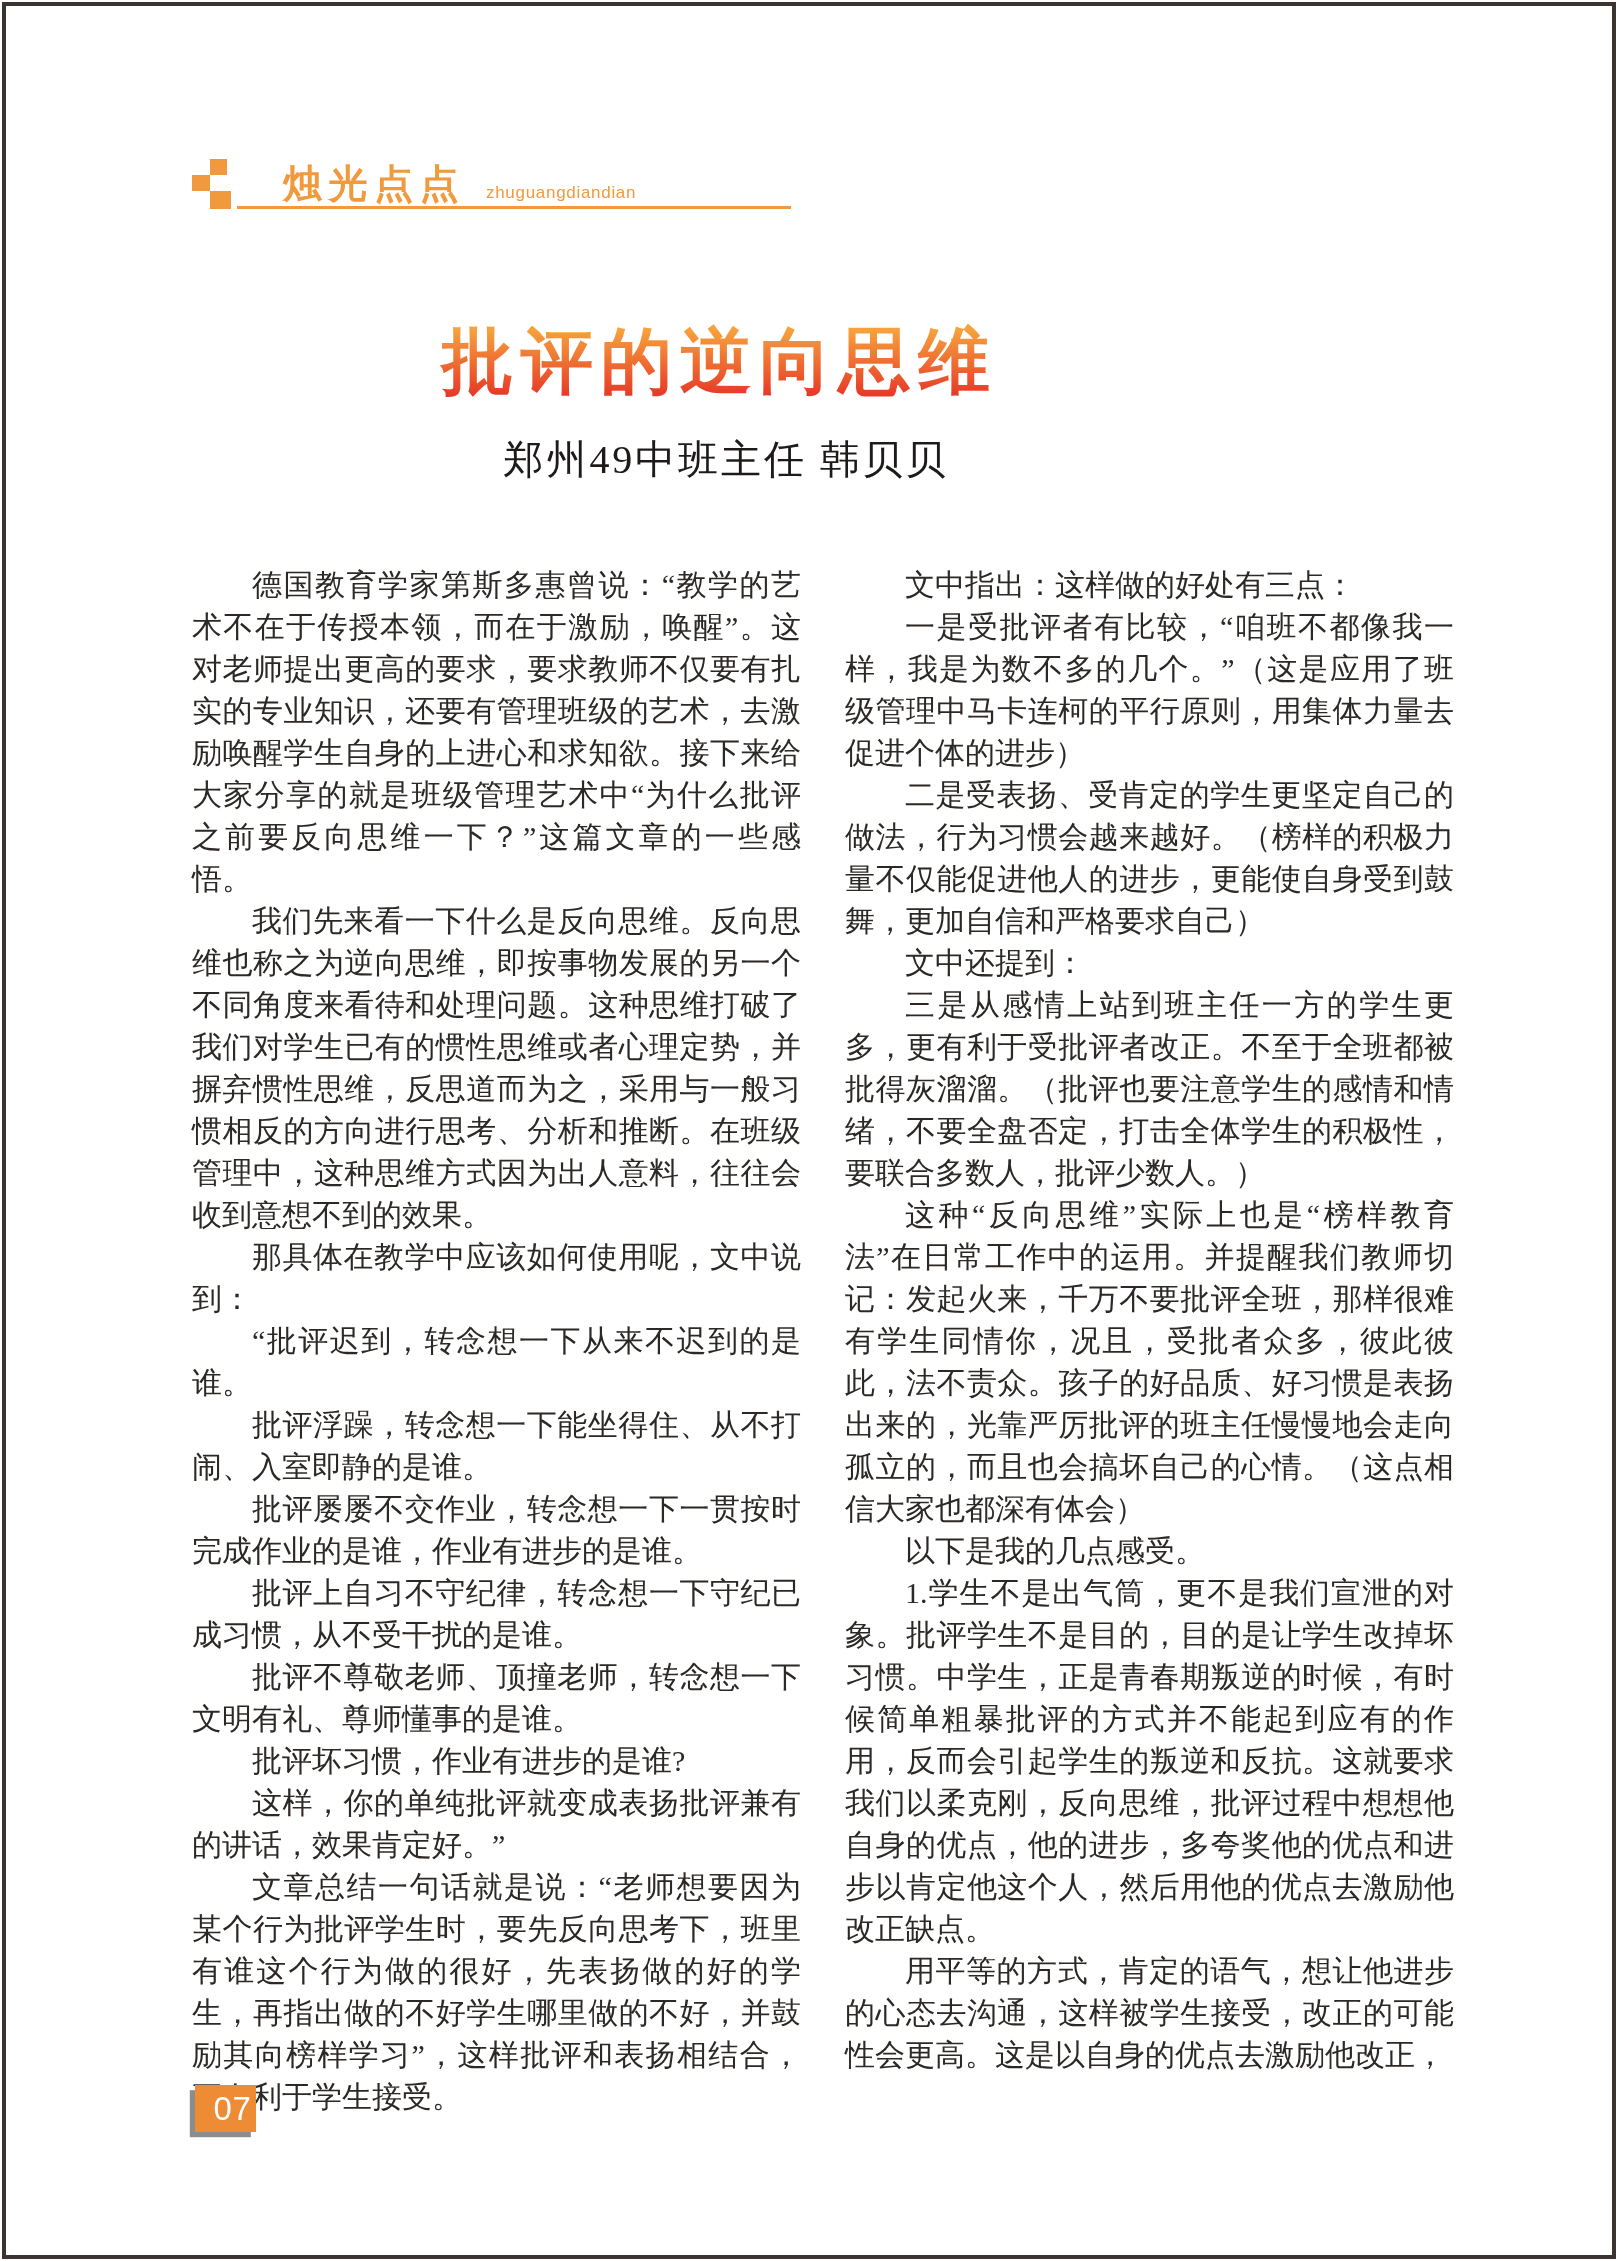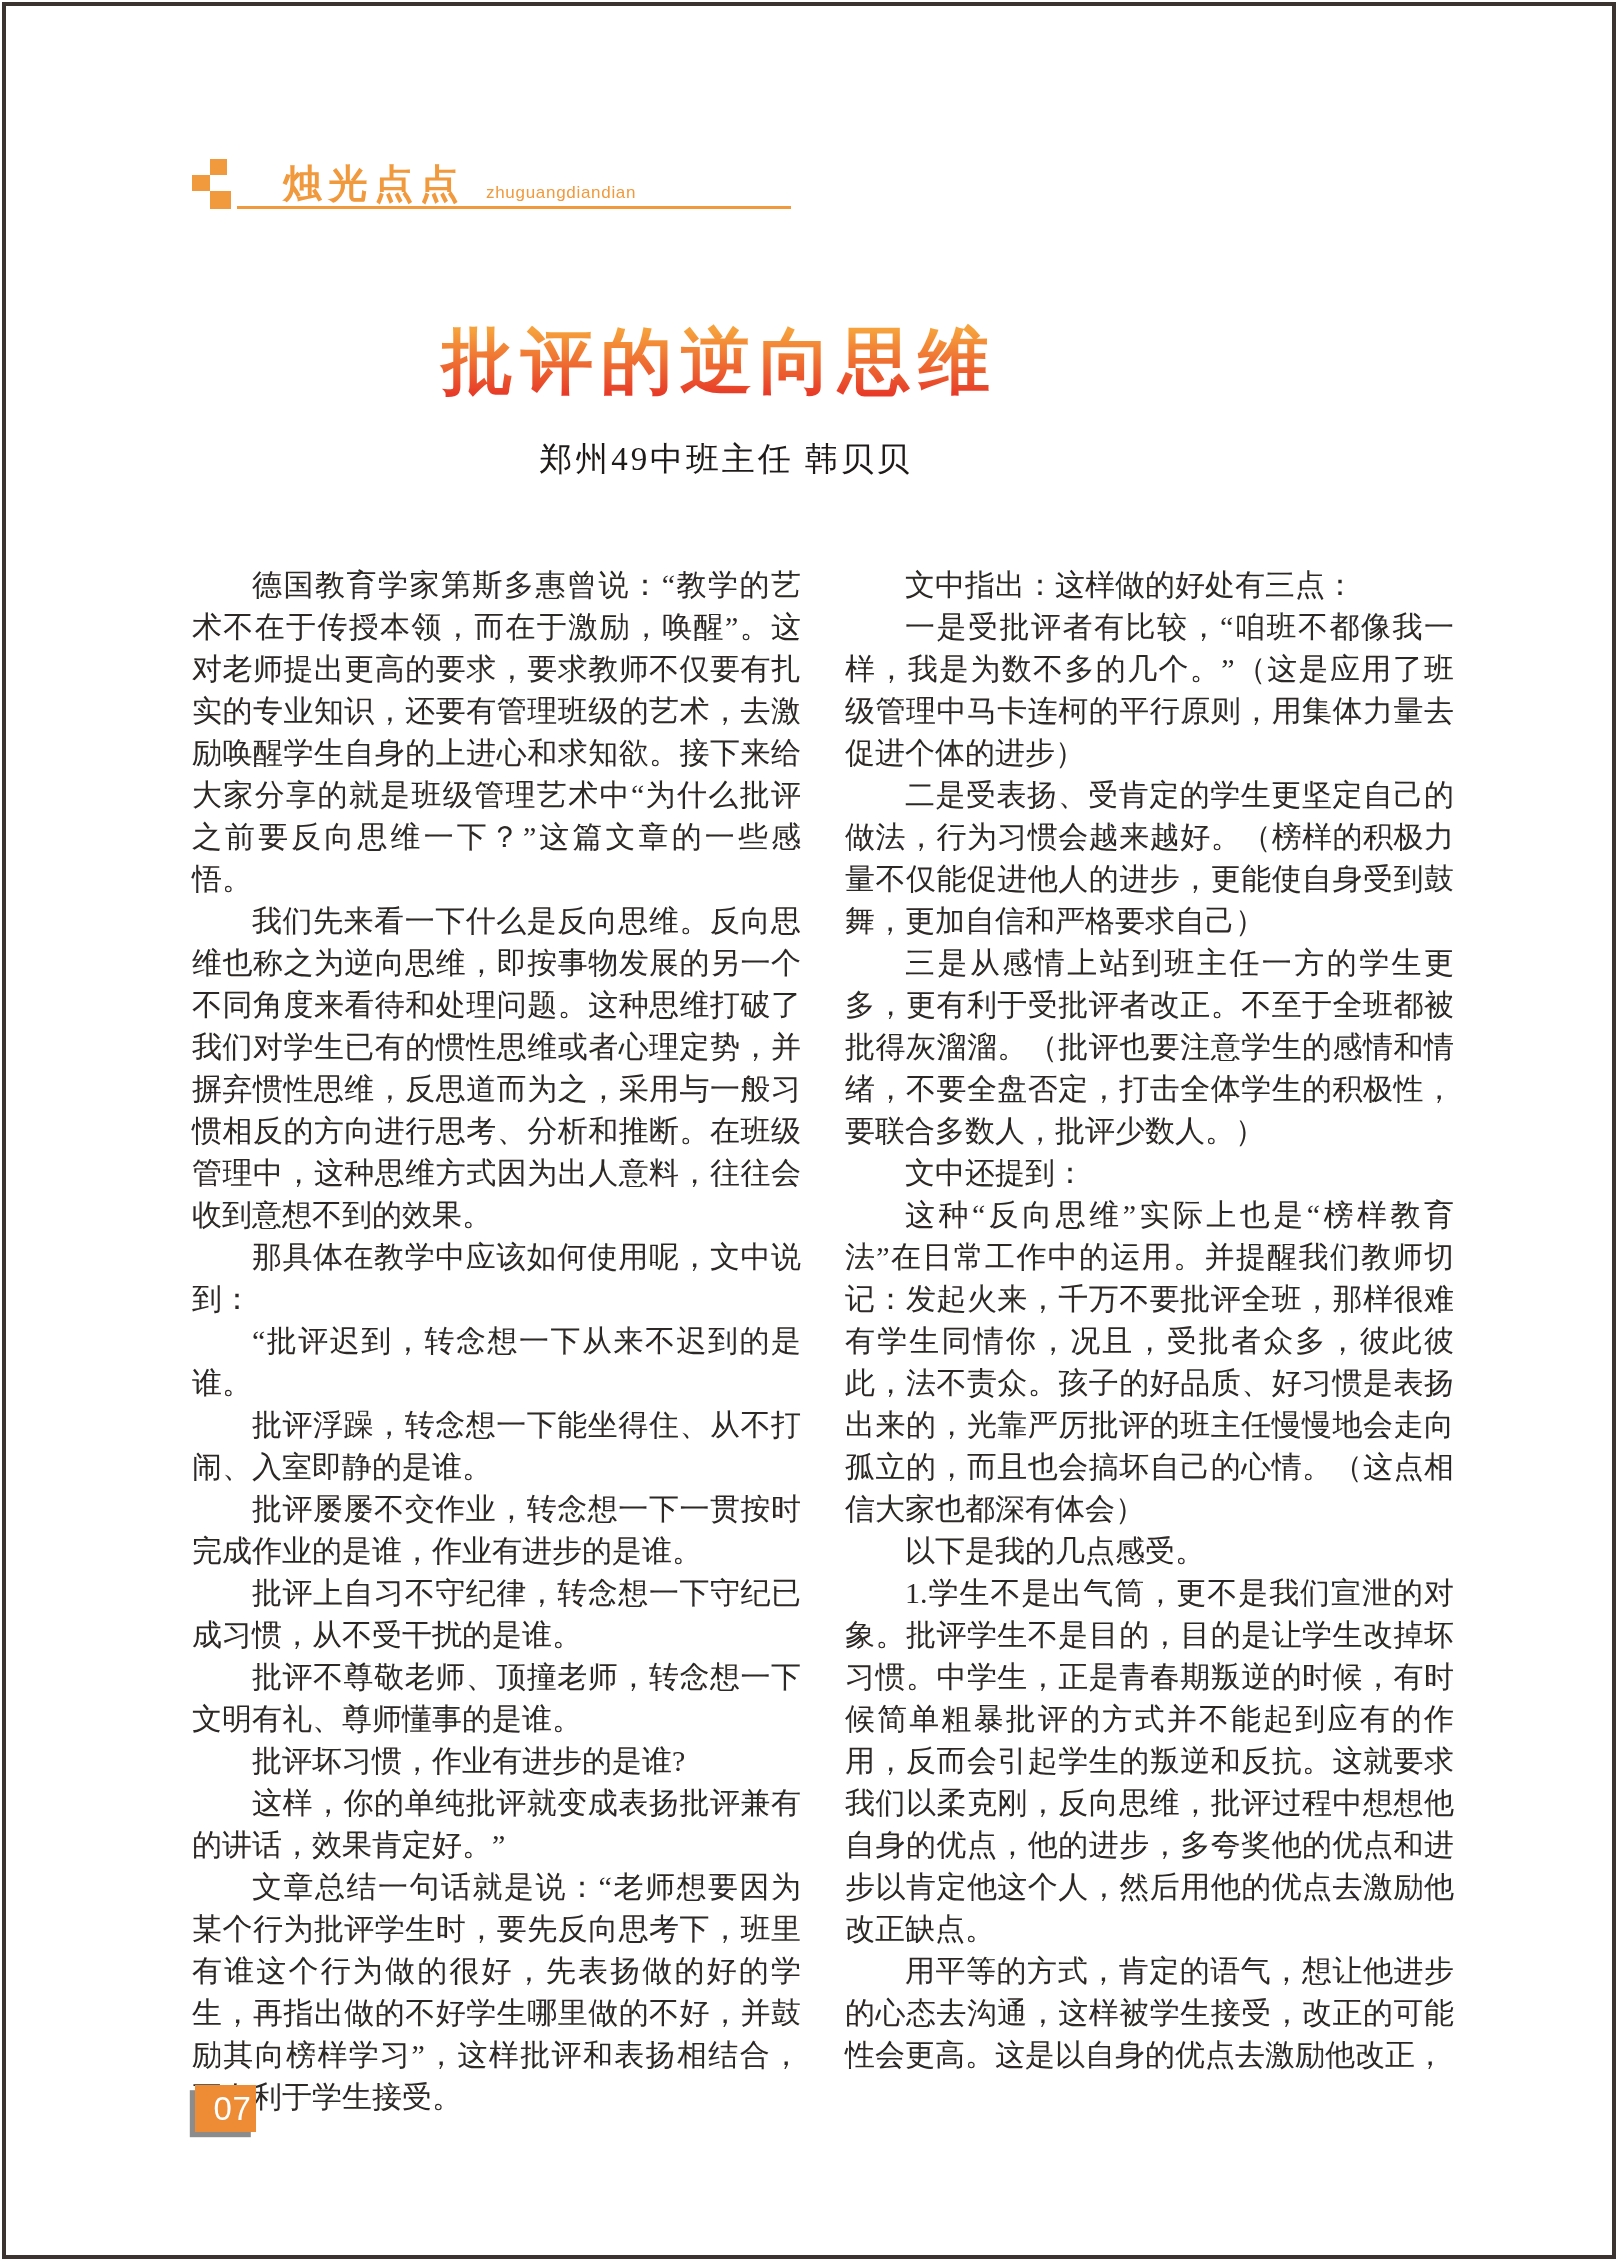--- a/index.html
+++ b/index.html
@@ -67,21 +67,21 @@
       -webkit-background-clip: text;
       background-clip: text;
       color: transparent;
     }
   }
   .byline {
     position: absolute; left: 0; top: 439px;
     width: 1452px;
     text-align: center;
     font-family: "Liberation Serif", serif;
-    font-size: 33px; line-height: 41px;
+    font-size: 40px; line-height: 41px;
     letter-spacing: 2.9px;
     color: #1d1a19;
     white-space: nowrap;
   }
   
   .column {
     position: absolute; top: 564px;
     width: 609px;
     font-family: "Liberation Serif", serif;
     font-size: 30px; line-height: 42px;
@@ -135,22 +135,22 @@
     <p>批评上自习不守纪律，转念想一下守纪已成习惯，从不受干扰的是谁。</p>
     <p>批评不尊敬老师、顶撞老师，转念想一下文明有礼、尊师懂事的是谁。</p>
     <p>批评坏习惯，作业有进步的是谁?</p>
     <p>这样，你的单纯批评就变成表扬批评兼有的讲话，效果肯定好。”</p>
     <p>文章总结一句话就是说：“老师想要因为某个行为批评学生时，要先反向思考下，班里有谁这个行为做的很好，先表扬做的好的学生，再指出做的不好学生哪里做的不好，并鼓励其向榜样学习”，这样批评和表扬相结合，更有利于学生接受。</p>
   </div>
 <div class="column column-right">
     <p>文中指出：这样做的好处有三点：</p>
     <p>一是受批评者有比较，“咱班不都像我一样，我是为数不多的几个。”（这是应用了班级管理中马卡连柯的平行原则，用集体力量去促进个体的进步）</p>
     <p>二是受表扬、受肯定的学生更坚定自己的做法，行为习惯会越来越好。（榜样的积极力量不仅能促进他人的进步，更能使自身受到鼓舞，更加自信和严格要求自己）</p>
+    <p>文中还提到：</p>
     <p>三是从感情上站到班主任一方的学生更多，更有利于受批评者改正。不至于全班都被批得灰溜溜。（批评也要注意学生的感情和情绪，不要全盘否定，打击全体学生的积极性，要联合多数人，批评少数人。）</p>
-    <p>文中还提到：</p>
     <p>这种“反向思维”实际上也是“榜样教育法”在日常工作中的运用。并提醒我们教师切记：发起火来，千万不要批评全班，那样很难有学生同情你，况且，受批者众多，彼此彼此，法不责众。孩子的好品质、好习惯是表扬出来的，光靠严厉批评的班主任慢慢地会走向孤立的，而且也会搞坏自己的心情。（这点相信大家也都深有体会）</p>
     <p>以下是我的几点感受。</p>
     <p>1.学生不是出气筒，更不是我们宣泄的对象。批评学生不是目的，目的是让学生改掉坏习惯。中学生，正是青春期叛逆的时候，有时候简单粗暴批评的方式并不能起到应有的作用，反而会引起学生的叛逆和反抗。这就要求我们以柔克刚，反向思维，批评过程中想想他自身的优点，他的进步，多夸奖他的优点和进步以肯定他这个人，然后用他的优点去激励他改正缺点。</p>
     <p>用平等的方式，肯定的语气，想让他进步的心态去沟通，这样被学生接受，改正的可能性会更高。这是以自身的优点去激励他改正，</p>
   </div>
 
 <div class="page-number">07</div>
 
 
 </body></html>

